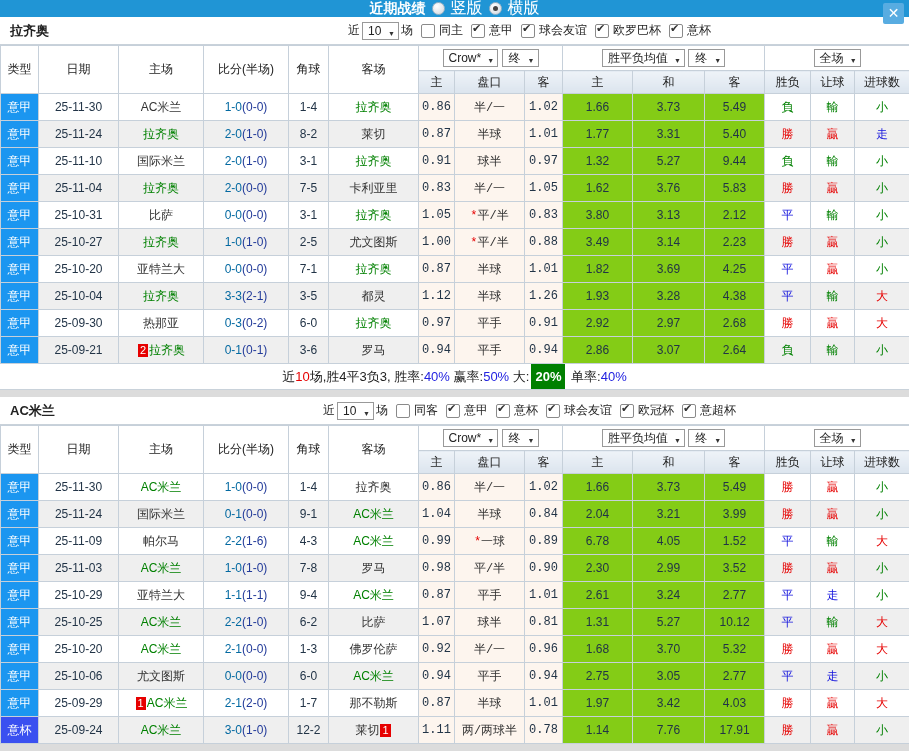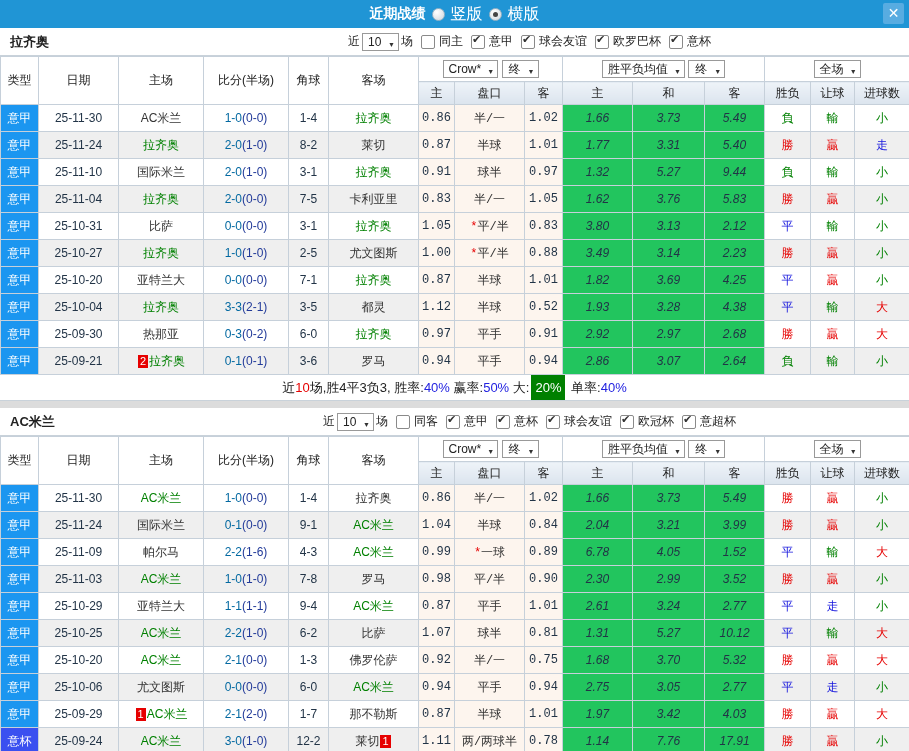--- a/index.html
+++ b/index.html
@@ -1,19 +1,19 @@
 <!DOCTYPE html>
 <html><head>
 <meta charset="utf-8">
 <style>
   html,body{margin:0;padding:0;}
   body{width:909px;height:751px;overflow:hidden;background:#dcdcdc;
        font-family:"Liberation Sans","DejaVu Sans",sans-serif;font-size:12px;color:#333;}
   
-  .titlebar{height:28px;background:#2095d5;position:relative;display:flex;align-items:center;justify-content:center;gap:6px;}
+  .titlebar{height:17px;background:#2095d5;position:relative;display:flex;align-items:center;justify-content:center;gap:6px;}
   .titlebar .title{color:#fff;font-weight:bold;font-size:14px;}
   .radio{display:inline-block;width:11px;height:11px;border-radius:50%;
          background:radial-gradient(circle at 35% 30%,#fff,#cfd6dd);border:1px solid #9fb6c6;position:relative;vertical-align:-2px;}
   .radio.sel::after{content:"";position:absolute;left:3px;top:3px;width:5px;height:5px;border-radius:50%;background:#444;}
   .radio-label{color:#fff;font-size:16px;text-align:right;}
   .close-btn{position:absolute;right:5px;top:3px;width:21px;height:21px;background:#58ace1;border-radius:2px;
              color:#fff;font-weight:bold;font-size:14px;line-height:21px;text-align:center;cursor:pointer;}
   
   .section-bar{height:27px;background:#fff;border-bottom:1px solid #c9d2da;display:flex;align-items:center;}
   .team-name{width:140px;padding-left:10px;font-weight:bold;font-size:13px;color:#222;}
@@ -28,36 +28,36 @@
   thead th{background:linear-gradient(#eef3f8,#dbe4ee);font-size:12px;color:#222;}
   thead tr.ddrow th{background:#fff;height:24px;}
   thead tr.subrow th{height:22px;}
   thead th.span2{height:46px;}
   tbody td{height:26px;font-size:12px;}
   td.type{background:#1b96f0;color:#fff;}
   td.type.cup{background:#3a50f0;}
   tr.r-odd td.plain{background:#efefef;}
   tr.r-even td.plain{background:#fff;}
   td.crowbg{background:#fdf5ee;font-family:Liberation Mono, monospace;}
-  td.avgbg{background:#22c55e;font-style:italic;}
+  td.avgbg{background:#84cc16;}
   .num{color:#223447;}
   .score{color:#0369a1;}
   .half{color:#223a99;}
   .green{color:#008000;}
   .red{color:#e60000;}
   .blue{color:#1414dd;}
   .badge{display:inline-block;background:#e60000;color:#fff;font-size:11px;line-height:13px;padding:0 2px;margin:0 1px;}
   .badge:empty{display:none;}
   .star{color:#e60000;}
   
   .summary{height:25px;background:#fff;border-bottom:1px solid #c9d2da;display:flex;align-items:center;justify-content:center;gap:0;font-size:13px;color:#222;}
   .summary span{white-space:pre;}
   .sc-red{color:#e60000;}
   .sc-blue{color:#2222e0;}
-  .sc-greenbg{background:#008000;color:#fff;font-weight:normal;padding:5px 4px;margin:0 2px;}
+  .sc-greenbg{background:#008000;color:#fff;font-weight:bold;padding:5px 4px;margin:0 2px;}
   .gap{height:7px;background:#dcdcdc;}
 </style>
 </head>
 <body>
 
 <div class="titlebar">
   <span class="title">近期战绩</span>
   <span class="radio"></span>
   <span class="radio-label">竖版</span>
   <span class="radio sel"></span>
@@ -256,21 +256,21 @@
   </tr>
       <tr class="r-odd">
     <td class="type">意甲</td>
     <td class="plain num">25-10-04</td>
     <td class="plain"><span class="green">拉齐奥</span></td>
     <td class="plain"><span class="score">3-3</span><span class="half">(2-1)</span></td>
     <td class="plain num">3-5</td>
     <td class="plain"><span>都灵</span></td>
     <td class="crowbg num">1.12</td>
     <td class="crowbg"><span class="star"></span><span>半球</span></td>
-    <td class="crowbg num">0.52</td>
+    <td class="crowbg num">1.26</td>
     <td class="avgbg num">1.93</td>
     <td class="avgbg num">3.28</td>
     <td class="avgbg num">4.38</td>
     <td class="plain blue">平</td>
     <td class="plain green">輸</td>
     <td class="plain red">大</td>
   </tr>
       <tr class="r-even">
     <td class="type">意甲</td>
     <td class="plain num">25-09-30</td>
@@ -498,21 +498,21 @@
   </tr>
       <tr class="r-even">
     <td class="type">意甲</td>
     <td class="plain num">25-10-20</td>
     <td class="plain"><span class="green">AC米兰</span></td>
     <td class="plain"><span class="score">2-1</span><span class="half">(0-0)</span></td>
     <td class="plain num">1-3</td>
     <td class="plain"><span>佛罗伦萨</span></td>
     <td class="crowbg num">0.92</td>
     <td class="crowbg"><span class="star"></span><span>半/一</span></td>
-    <td class="crowbg num">0.75</td>
+    <td class="crowbg num">0.96</td>
     <td class="avgbg num">1.68</td>
     <td class="avgbg num">3.70</td>
     <td class="avgbg num">5.32</td>
     <td class="plain red">勝</td>
     <td class="plain red">贏</td>
     <td class="plain red">大</td>
   </tr>
       <tr class="r-odd">
     <td class="type">意甲</td>
     <td class="plain num">25-10-06</td>

